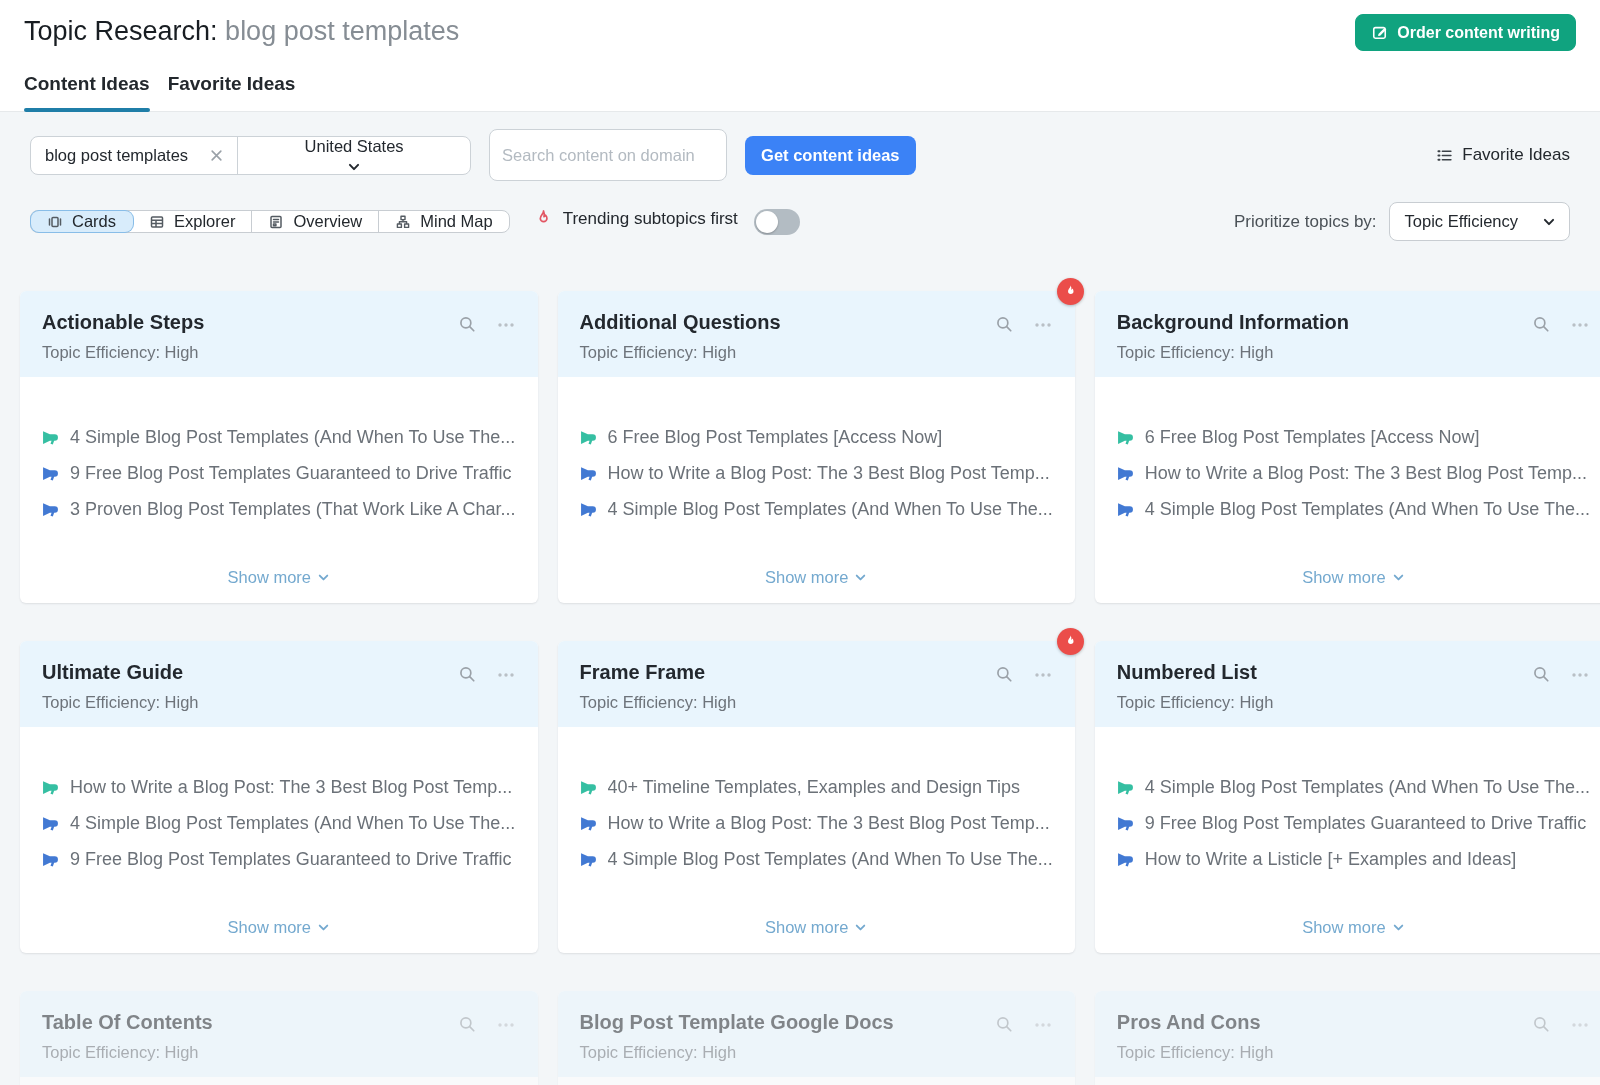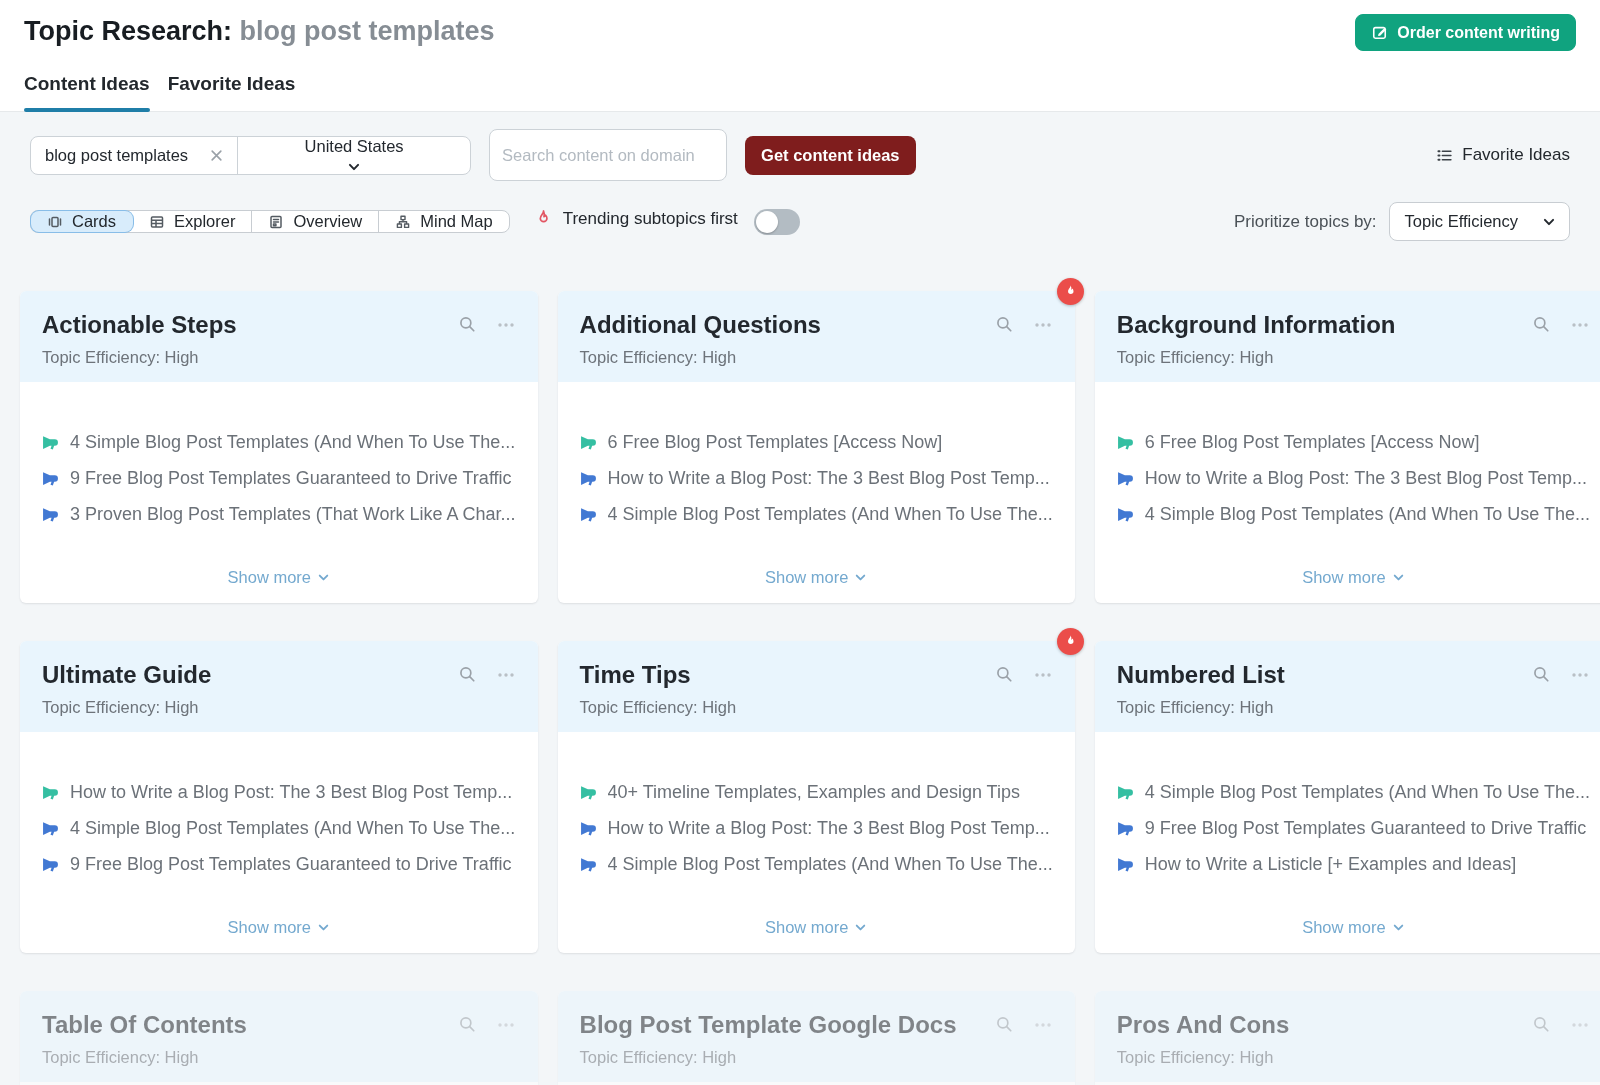--- a/index.html
+++ b/index.html
@@ -8,21 +8,21 @@
     width:1600px; height:1085px; overflow:hidden;
     background:#f3f6f8;
     font-family:"Liberation Sans", sans-serif;
     color:#23282e;
   }
   svg { display:block; }
 
   
   .top { background:#fff; padding:14px 24px 0; border-bottom:1px solid #e6e9eb; }
   .hdr { display:flex; justify-content:space-between; align-items:flex-start; }
-  .page-title { margin:0; font-size:27px; line-height:34px; font-weight:700; color:#181d22; }
+  .page-title { margin:0; font-size:27px; line-height:34px; font-weight:400; color:#181d22; }
   .page-title .query { color:#868d94; }
   .hdr-actions { display:flex; gap:12px; }
   .btn { display:flex; align-items:center; gap:9px; height:37px; padding:0 15px;
          border-radius:8px; font-size:16px; font-family:inherit; cursor:pointer; }
   .btn-secondary { background:#f1f3f4; border:1px solid #c7ccd1; color:#3f464d; }
   .btn-green { background:#10a37f; border:1px solid #10a37f; color:#fff; font-weight:600; }
 
   .tabs { display:flex; gap:18px; margin-top:22px; padding-left:0; }
   .tab { position:relative; font-size:19px; font-weight:600; color:#23282d;
          padding-bottom:16px; cursor:pointer; }
@@ -36,21 +36,21 @@
            border:1px solid #ccd2d7; border-radius:8px; }
   .chip-part { display:flex; align-items:center; gap:22px; padding:0 14px; font-size:16.5px; }
   .combo .divider { width:1px; background:#ccd2d7; }
   .country-part { display:flex; align-items:center; justify-content:space-between;
                   width:232px; padding:0 14px; font-size:16.5px; cursor:pointer;flex-direction:column; }
   .x-icon { cursor:pointer; color:#9aa1a8; }
   .domain-input { height:52px; width:238px; border:1px solid #ccd2d7; border-radius:8px;
                   padding:0 12px; font-size:16.5px; font-family:inherit; color:#23282e; background:#fff; }
   .domain-input::placeholder { color:#b3bac1; }
   .btn-blue { height:39px; padding:0 16px; border:none; border-radius:8px;
-              background:#7f1d1d; color:#fff; font-size:16.5px; font-weight:700;
+              background:#3b82f6; color:#fff; font-size:16.5px; font-weight:700;
               font-family:inherit; cursor:pointer; }
   .fav-link { margin-left:auto; display:flex; align-items:center; gap:9px;
               font-size:17px; color:#23282d; cursor:pointer; }
 
   .frow2 { display:flex; align-items:center; margin:21px 30px 0; }
   .seg { display:flex; height:23px; background:#fff; border:1px solid #c8cdd2; border-radius:8px; }
   .seg-item { display:flex; align-items:center; gap:9px; padding:0 16px; font-size:16.5px;
               color:#23282d; background:transparent; border:none; border-right:1px solid #c8cdd2;
               font-family:inherit; cursor:pointer; }
   .seg-item:last-child { border-right:none; }
@@ -70,21 +70,21 @@
                 background:#fff; border:1px solid #c8cdd2; border-radius:8px;
                 font-size:16.5px; color:#23282e; cursor:pointer; }
 
   
   .grid { display:grid; grid-template-columns:repeat(3,1fr); column-gap:20px; row-gap:38px;
           margin:50px 20px 0; }
   .card { position:relative; height:312px; display:flex; flex-direction:column;
           border-radius:6px; background:#fff; box-shadow:0 1px 2px rgba(32,33,36,.10); }
   .card-head { background:#e9f5fd; border-radius:6px 6px 0 0; padding:20px 22px 15px;
                display:flex; justify-content:space-between; }
-  .card-title { margin:0; font-size:24px; font-weight:700; color:#23282e; cursor:pointer; }
+  .card-title { margin:0; font-size:20px; font-weight:700; color:#23282e; cursor:pointer; }
   .card-eff { font-size:16.5px; color:#6d737a; margin-top:9px; }
   .card-actions { display:flex; gap:20px; align-items:flex-start; padding-top:4px; }
   .icon-btn { color:#9aa1a8; cursor:pointer; }
   .card-body { flex:1; display:flex; flex-direction:column; padding:50px 22px 14px; min-width:0; }
   .idea { display:flex; gap:11px; align-items:flex-start; margin-bottom:15px;
           font-size:18px; color:#6b7178; line-height:21px; cursor:pointer; min-width:0; }
   .idea-text { overflow:hidden; text-overflow:ellipsis; white-space:nowrap; }
   .mega { flex:0 0 auto; width:17px; height:17px; margin-top:2px; transform:scaleX(-1); }
   .mega.green path { fill:#35bfa2; }
   .mega.blue path { fill:#4279d3; }
@@ -454,21 +454,21 @@
       </div>
     </section>
     <section class="card">
       <span class="trend-badge">
         <svg width="15" height="15" viewBox="0 0 16 16" fill="#fff">
           <path d="M8 1.2c.5 2.3-2.6 3.8-2.6 6.5a2.9 2.9 0 0 0 5.8 0c0-1-.4-2-1.1-2.8-.3.7-.8 1.2-1.4 1.4.6-1.6.1-3.6-.7-5.1z"></path>
         </svg>
       </span>
       <div class="card-head">
         <div>
-          <h3 class="card-title">Time Tips</h3>
+          <h3 class="card-title">Frame Frame</h3>
           <div class="card-eff">Topic Efficiency: High</div>
         </div>
         <div class="card-actions">
           <span class="icon-btn">
             <svg width="18" height="18" viewBox="0 0 16 16" fill="none" stroke="currentColor" stroke-width="1.5" stroke-linecap="round">
               <circle cx="7" cy="7" r="4.4"></circle>
               <path d="M10.4 10.4 14 14"></path>
             </svg>
           </span>
           <span class="icon-btn">

